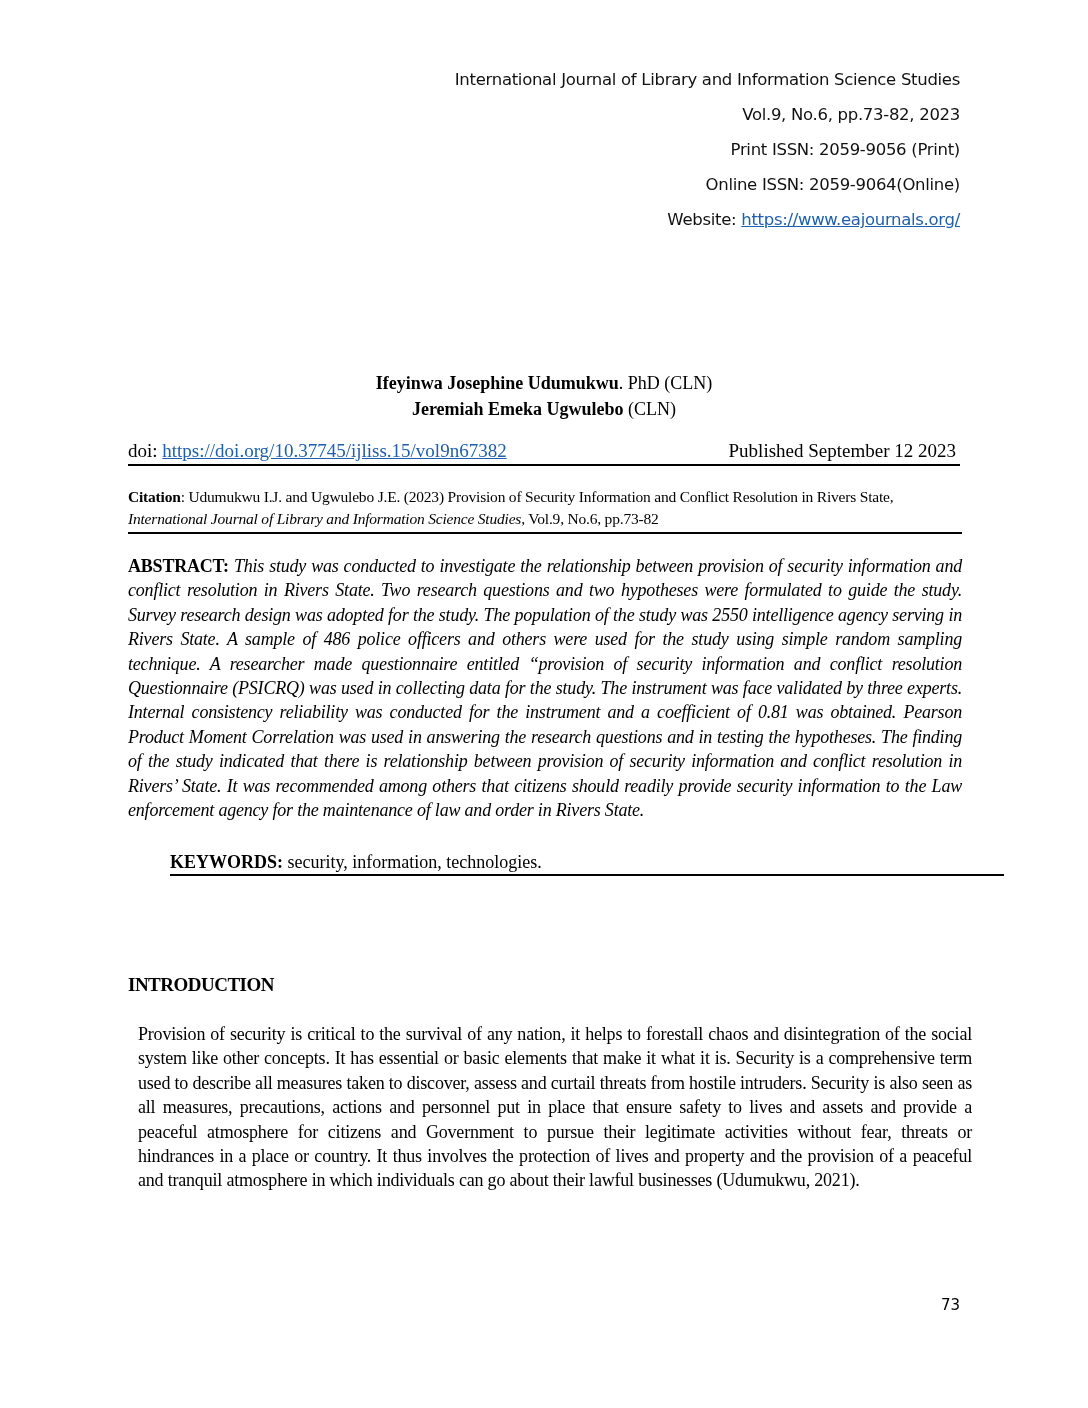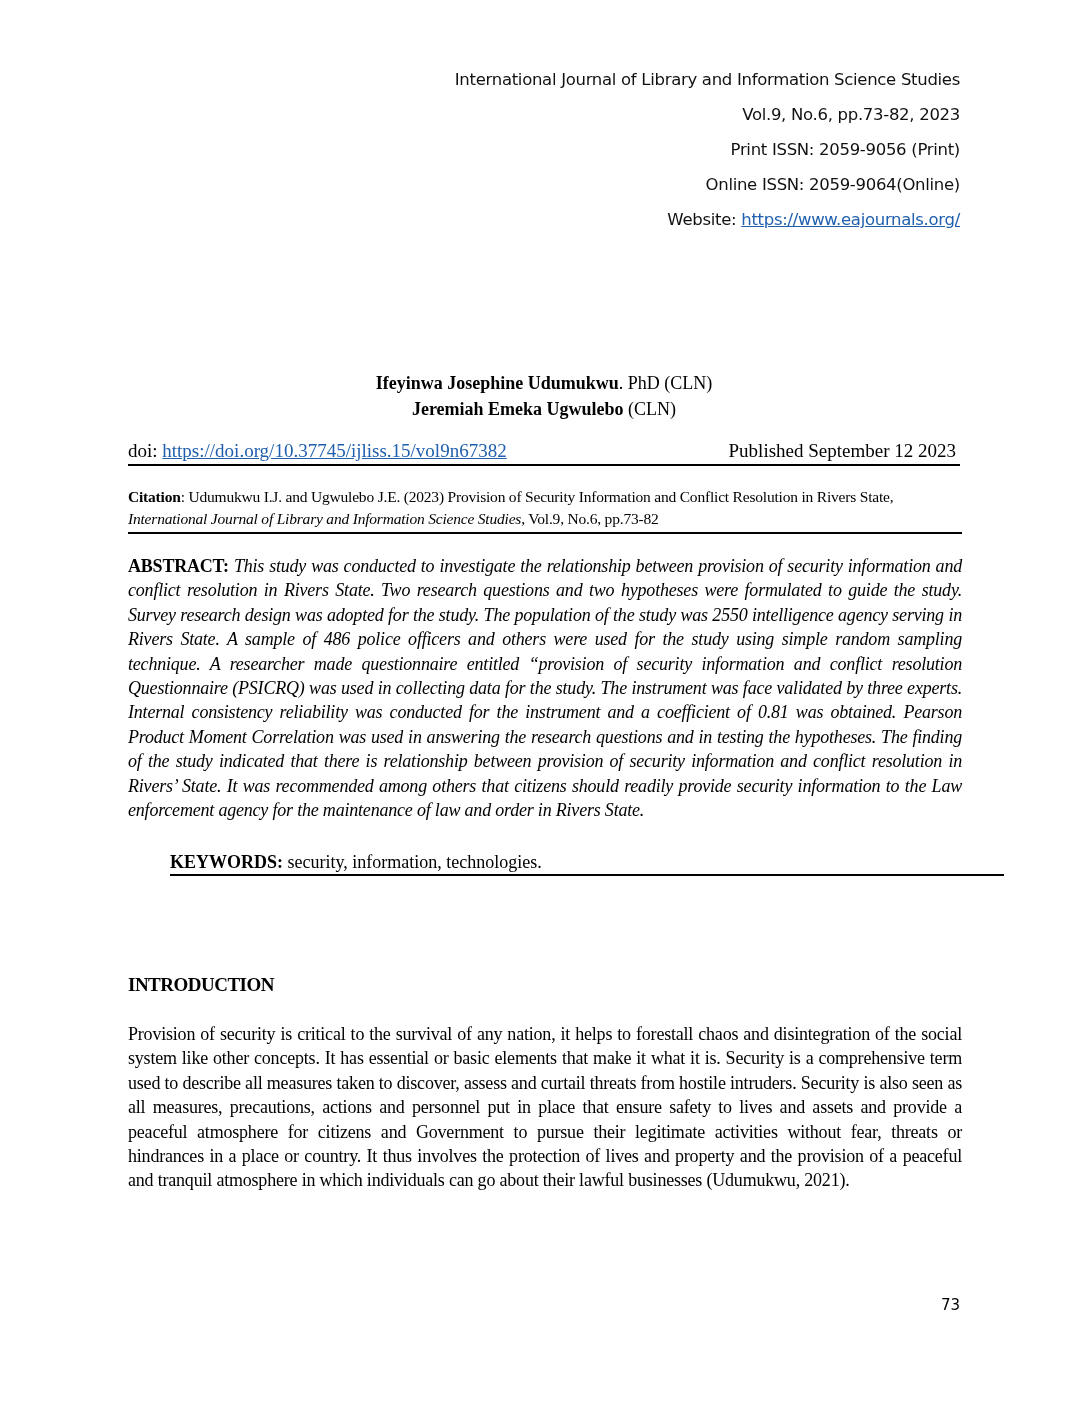--- a/index.html
+++ b/index.html
@@ -32,21 +32,21 @@
       font-family: "Liberation Serif", serif; font-size: 18px; line-height: 24.4px; letter-spacing: -0.2px; }
     .abstract b { font-style: normal; font-weight: bold; }
     .abstract i { font-style: italic; }
 
     .keywords { position: absolute; left: 128px; top: 850px; width: 834px; height: 24px;
       border-bottom: 2px solid #000; font-family: "Liberation Serif", serif; font-size: 18px; line-height: 24px; margin-left: 42px; }
     .keywords b { font-weight: bold; }
 
     .intro-head { position: absolute; left: 128px; top: 974px; font-family: "Liberation Serif", serif; font-weight: bold; font-size: 19px; letter-spacing: -0.5px; }
 
-    .intro-body { position: absolute; left: 128px; top: 1022px; width: 834px; text-align: justify;
+    .intro-body { position: absolute; left: 138px; top: 1022px; width: 834px; text-align: justify;
       font-family: "Liberation Serif", serif; font-size: 18px; line-height: 24.4px; letter-spacing: -0.2px; }
 
     .pagenum { position: absolute; right: 128px; top: 1296px; font-family: "DejaVu Sans", sans-serif; font-size: 15px; margin-left: 48px; }
   </style>
 </head>
 <body>
 
 <div class="page">
 
   <div class="header">

